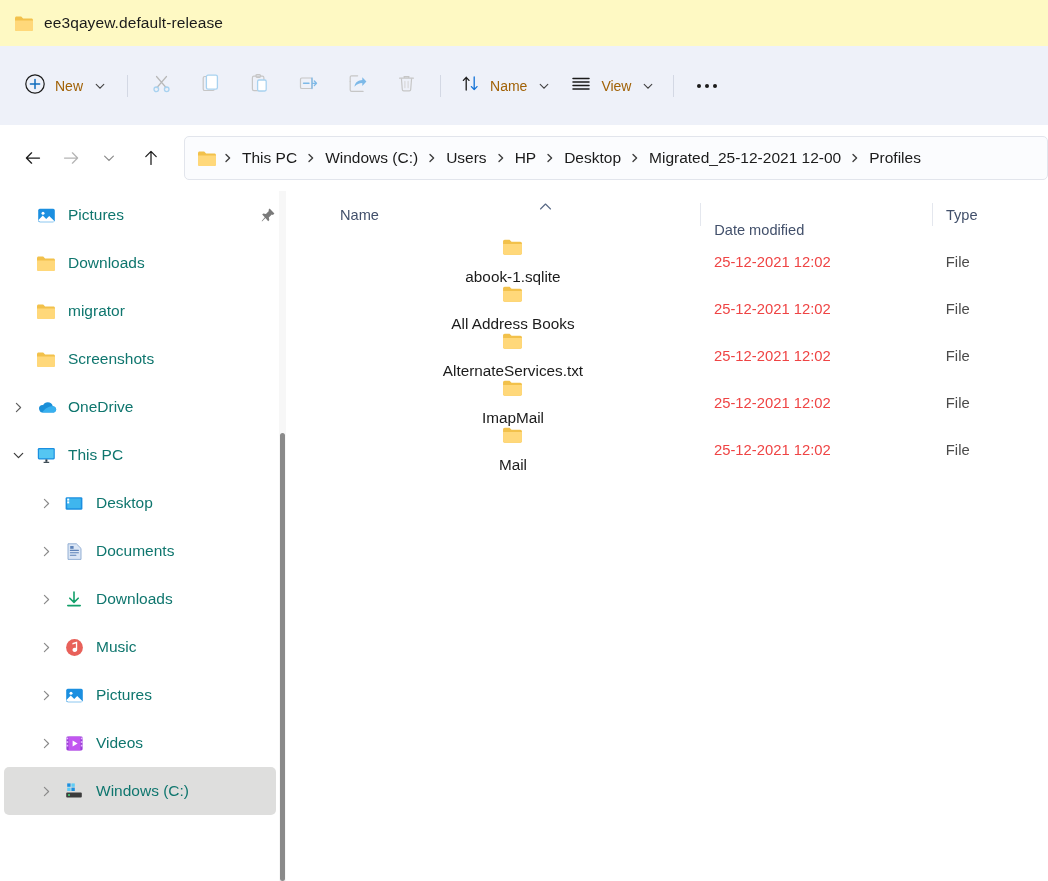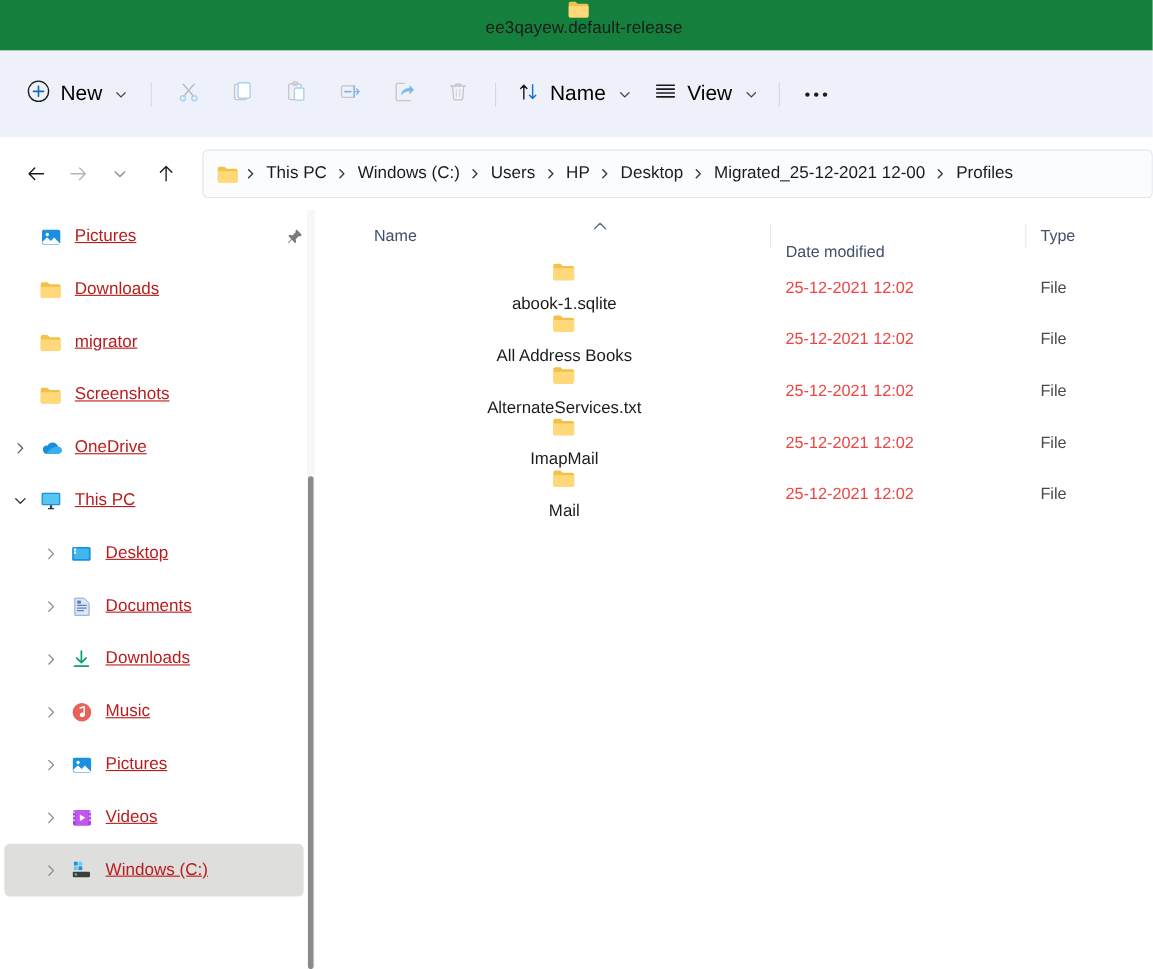--- a/index.html
+++ b/index.html
@@ -6,25 +6,24 @@
   html, body {
     width: 1048px; height: 881px;
     font-family: "Liberation Sans", sans-serif;
     background: #ffffff;
     overflow: hidden;
   }
 
   
   .titlebar {
     height: 46px;
-    background: #15803d;
+    background: #fef9c3;
     display: flex;
     align-items: center;
     padding-left: 14px;
-    flex-direction: column;
   }
   .titlebar .tb-folder { margin-right: 10px; display:flex; }
   .titlebar .tb-text {
     font-size: 15.5px;
     color: #1b1b1b;
     letter-spacing: .1px;
   }
 
   
   .commandbar {
@@ -40,22 +39,22 @@
     display: flex;
     align-items: center;
     justify-content: center;
     border-radius: 5px;
     cursor: default;
     gap: 9px;
   }
   .cb-icon-btn { width: 49px; }
   .cb-new { padding: 0 12px 0 10px; }
   .cb-label {
-    font-size: 19px;
-    color: #000000;
+    font-size: 14px;
+    color: #a16207;
     white-space: nowrap;
   }
   .cb-sep {
     width: 1px;
     height: 22px;
     background: #d3d8e4;
     margin: 0 9px;
   }
   .cb-chev { display:flex; align-items:center; margin-left: 2px;}
   .cb-sort { padding: 0 10px; }
@@ -138,23 +137,22 @@
     flex: 0 0 28px;
   }
   .nav-icon {
     width: 28px;
     display: flex; align-items: center; justify-content: center;
     flex: 0 0 28px;
     margin-right: 8px;
   }
   .nav-label {
     font-size: 15.5px;
-    color: #b91c1c;
+    color: #0f766e;
     white-space: nowrap;
-    text-decoration: underline;
   }
   .nav-pin { margin-left: auto; display: flex; align-items:center; }
   .indent-1 { padding-left: 28px; }
 
   .side-scroll {
     position: absolute;
     top: 0; right: 8px;
     width: 7px; height: 100%;
     background: #f7f7f7;
   }

